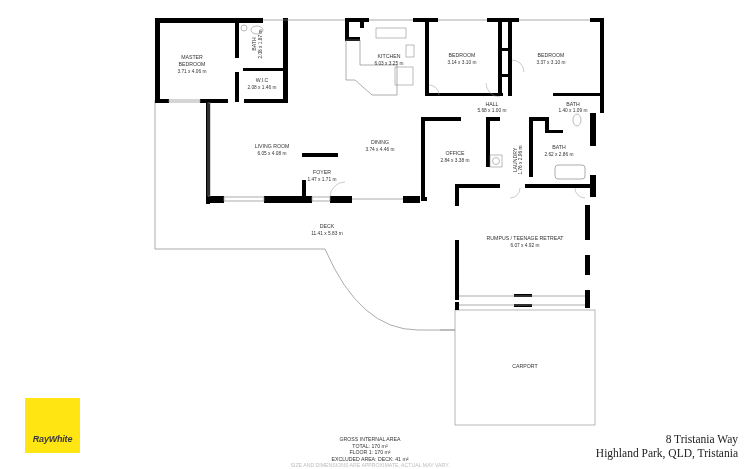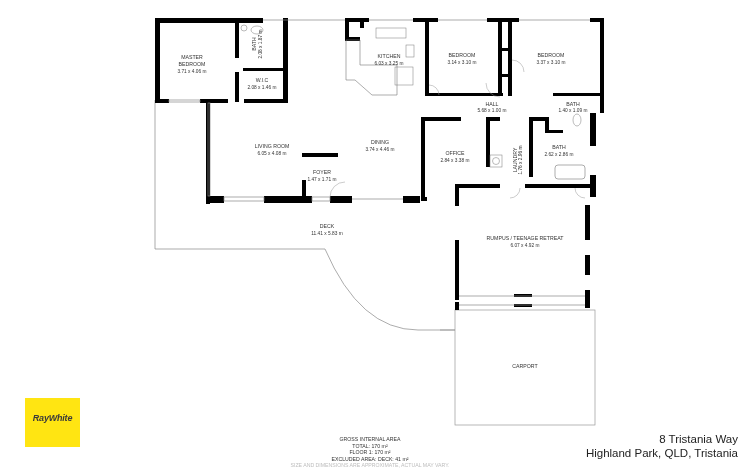--- a/index.html
+++ b/index.html
@@ -1,27 +1,27 @@
 <!DOCTYPE html>
 <html><head>
 <meta charset="utf-8">
 <style>
   html, body { margin: 0; padding: 0; background: #ffffff; }
   body { width: 750px; height: 469px; position: relative; overflow: hidden; font-family: "Liberation Sans", sans-serif; }
   #plan { position: absolute; left: 0; top: 0; }
   .room-label { font-family: "Liberation Sans", sans-serif; font-size: 5.2px; fill: #333; text-anchor: middle; }
   .room-dim { font-family: "Liberation Sans", sans-serif; font-size: 4.8px; fill: #333; text-anchor: middle; }
   .logo {
-    position: absolute; left: 25px; top: 398px; width: 55px; height: 49px;
-    background: #ffe512; display: flex; align-items: center; justify-content: center;
+    position: absolute; left: 25px; top: 398px; width: 55px; height: 55px;
+    background: #ffe512; display: flex; align-items: flex-end; justify-content: center;
   }
   .logo span { font-family: "Liberation Sans", sans-serif; font-weight: bold; font-style: italic; font-size: 9px; color: #3a3a3a; margin-bottom: 9px; letter-spacing: -0.2px; }
   .area-block { position: absolute; left: 280px; top: 436px; width: 180px; text-align: center; font-size: 5.2px; line-height: 6.6px; color: #333; }
   .area-block .disclaimer { color: #bdbdbd; }
-  .address { position: absolute; right: 12px; top: 432px; text-align: right; font-family: Liberation Sans, sans-serif; color: #222; }
+  .address { position: absolute; right: 12px; top: 432px; text-align: right; font-family: Liberation Serif, serif; color: #222; }
   .address .line1 { font-size: 11.5px; line-height: 14px; }
   .address .line2 { font-size: 11.5px; line-height: 14px; }
 </style>
 </head>
 <body>
 
 <svg id="plan" width="750" height="469" viewBox="0 0 750 469" xmlns="http://www.w3.org/2000/svg">
 
   <g fill="none" stroke="#888" stroke-width="0.7">
     <polyline points="155,100 155,249 325,249"></polyline>

